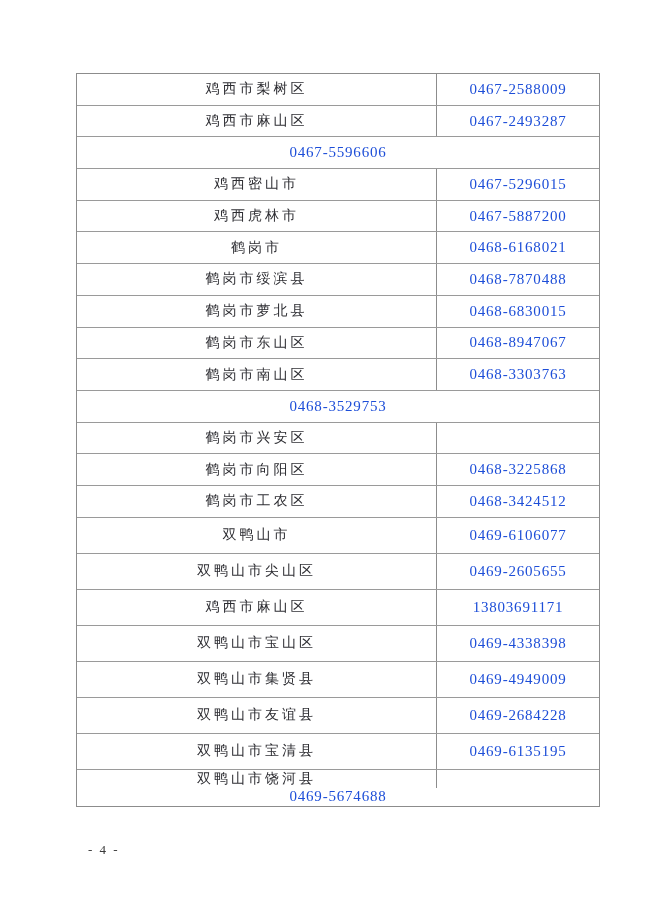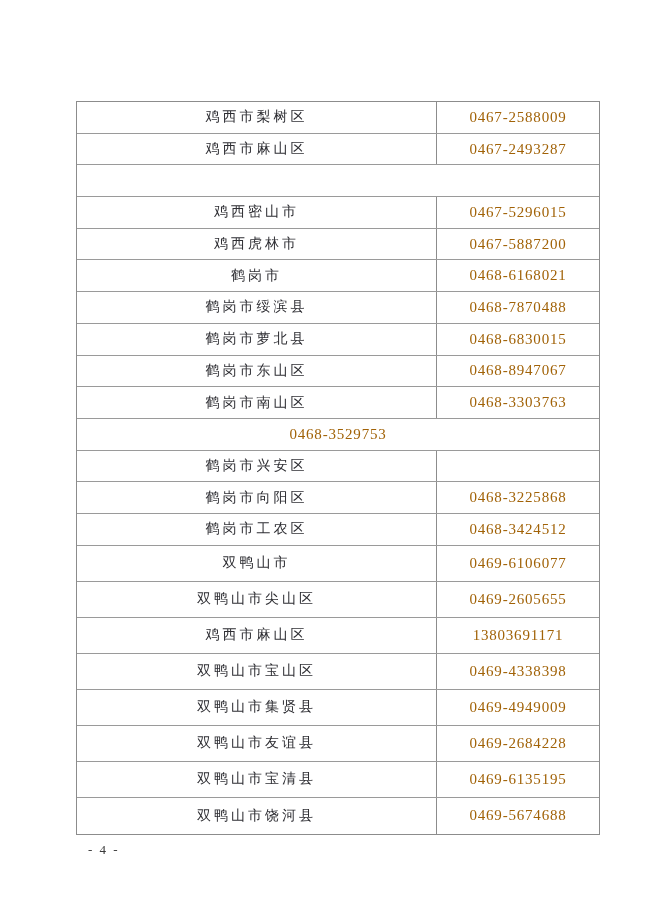--- a/index.html
+++ b/index.html
@@ -16,50 +16,49 @@
     overflow: hidden;
   }
   .phone-table {
     position: absolute;
     left: 76px;
     top: 73px;
     width: 524px;
     border: 1px solid #8c8c8c;
     box-sizing: border-box;
     background: #ffffff;
-    margin-top: 28px;
   }
   .table-row {
     display: flex;
     box-sizing: border-box;
     border-bottom: 1px solid #9a9a9a;
   }
   .table-row:nth-child(-n+14) { height: 31.7px; }
   .table-row:nth-child(n+15) { height: 36px; }
-  .table-row:last-child { border-bottom: none; }
+  .table-row:last-child { border-bottom: none; flex-direction: column; }
   .cell {
     display: flex;
     align-items: center;
     justify-content: center;
     box-sizing: border-box;
     white-space: nowrap;
     overflow: hidden;
   }
   .cell.region {
     width: 360px;
     border-right: 1px solid #8c8c8c;
     font-size: 14px;
     letter-spacing: 3px;
     color: #2e2e33;
   }
   .cell.phone {
     flex: 1;
     font-size: 15px;
     letter-spacing: 0.8px;
-    color: #a16207;
+    color: #1d4ed8;
   }
   .page-number {
     position: absolute;
     left: 88px;
     top: 842px;
     font-size: 13px;
     letter-spacing: 2px;
     color: #3a3a3a;
   }
 </style>
@@ -73,20 +72,21 @@
     <div class="cell region">鸡西市梨树区</div>
     <div class="cell phone">0467-2588009</div>
   </div>
 
   <div class="table-row">
     <div class="cell region">鸡西市麻山区</div>
     <div class="cell phone">0467-2493287</div>
   </div>
 
   <div class="table-row">
+    <div class="cell phone">0467-5596606</div>
   </div>
 
   <div class="table-row">
     <div class="cell region">鸡西密山市</div>
     <div class="cell phone">0467-5296015</div>
   </div>
 
   <div class="table-row">
     <div class="cell region">鸡西虎林市</div>
     <div class="cell phone">0467-5887200</div>

